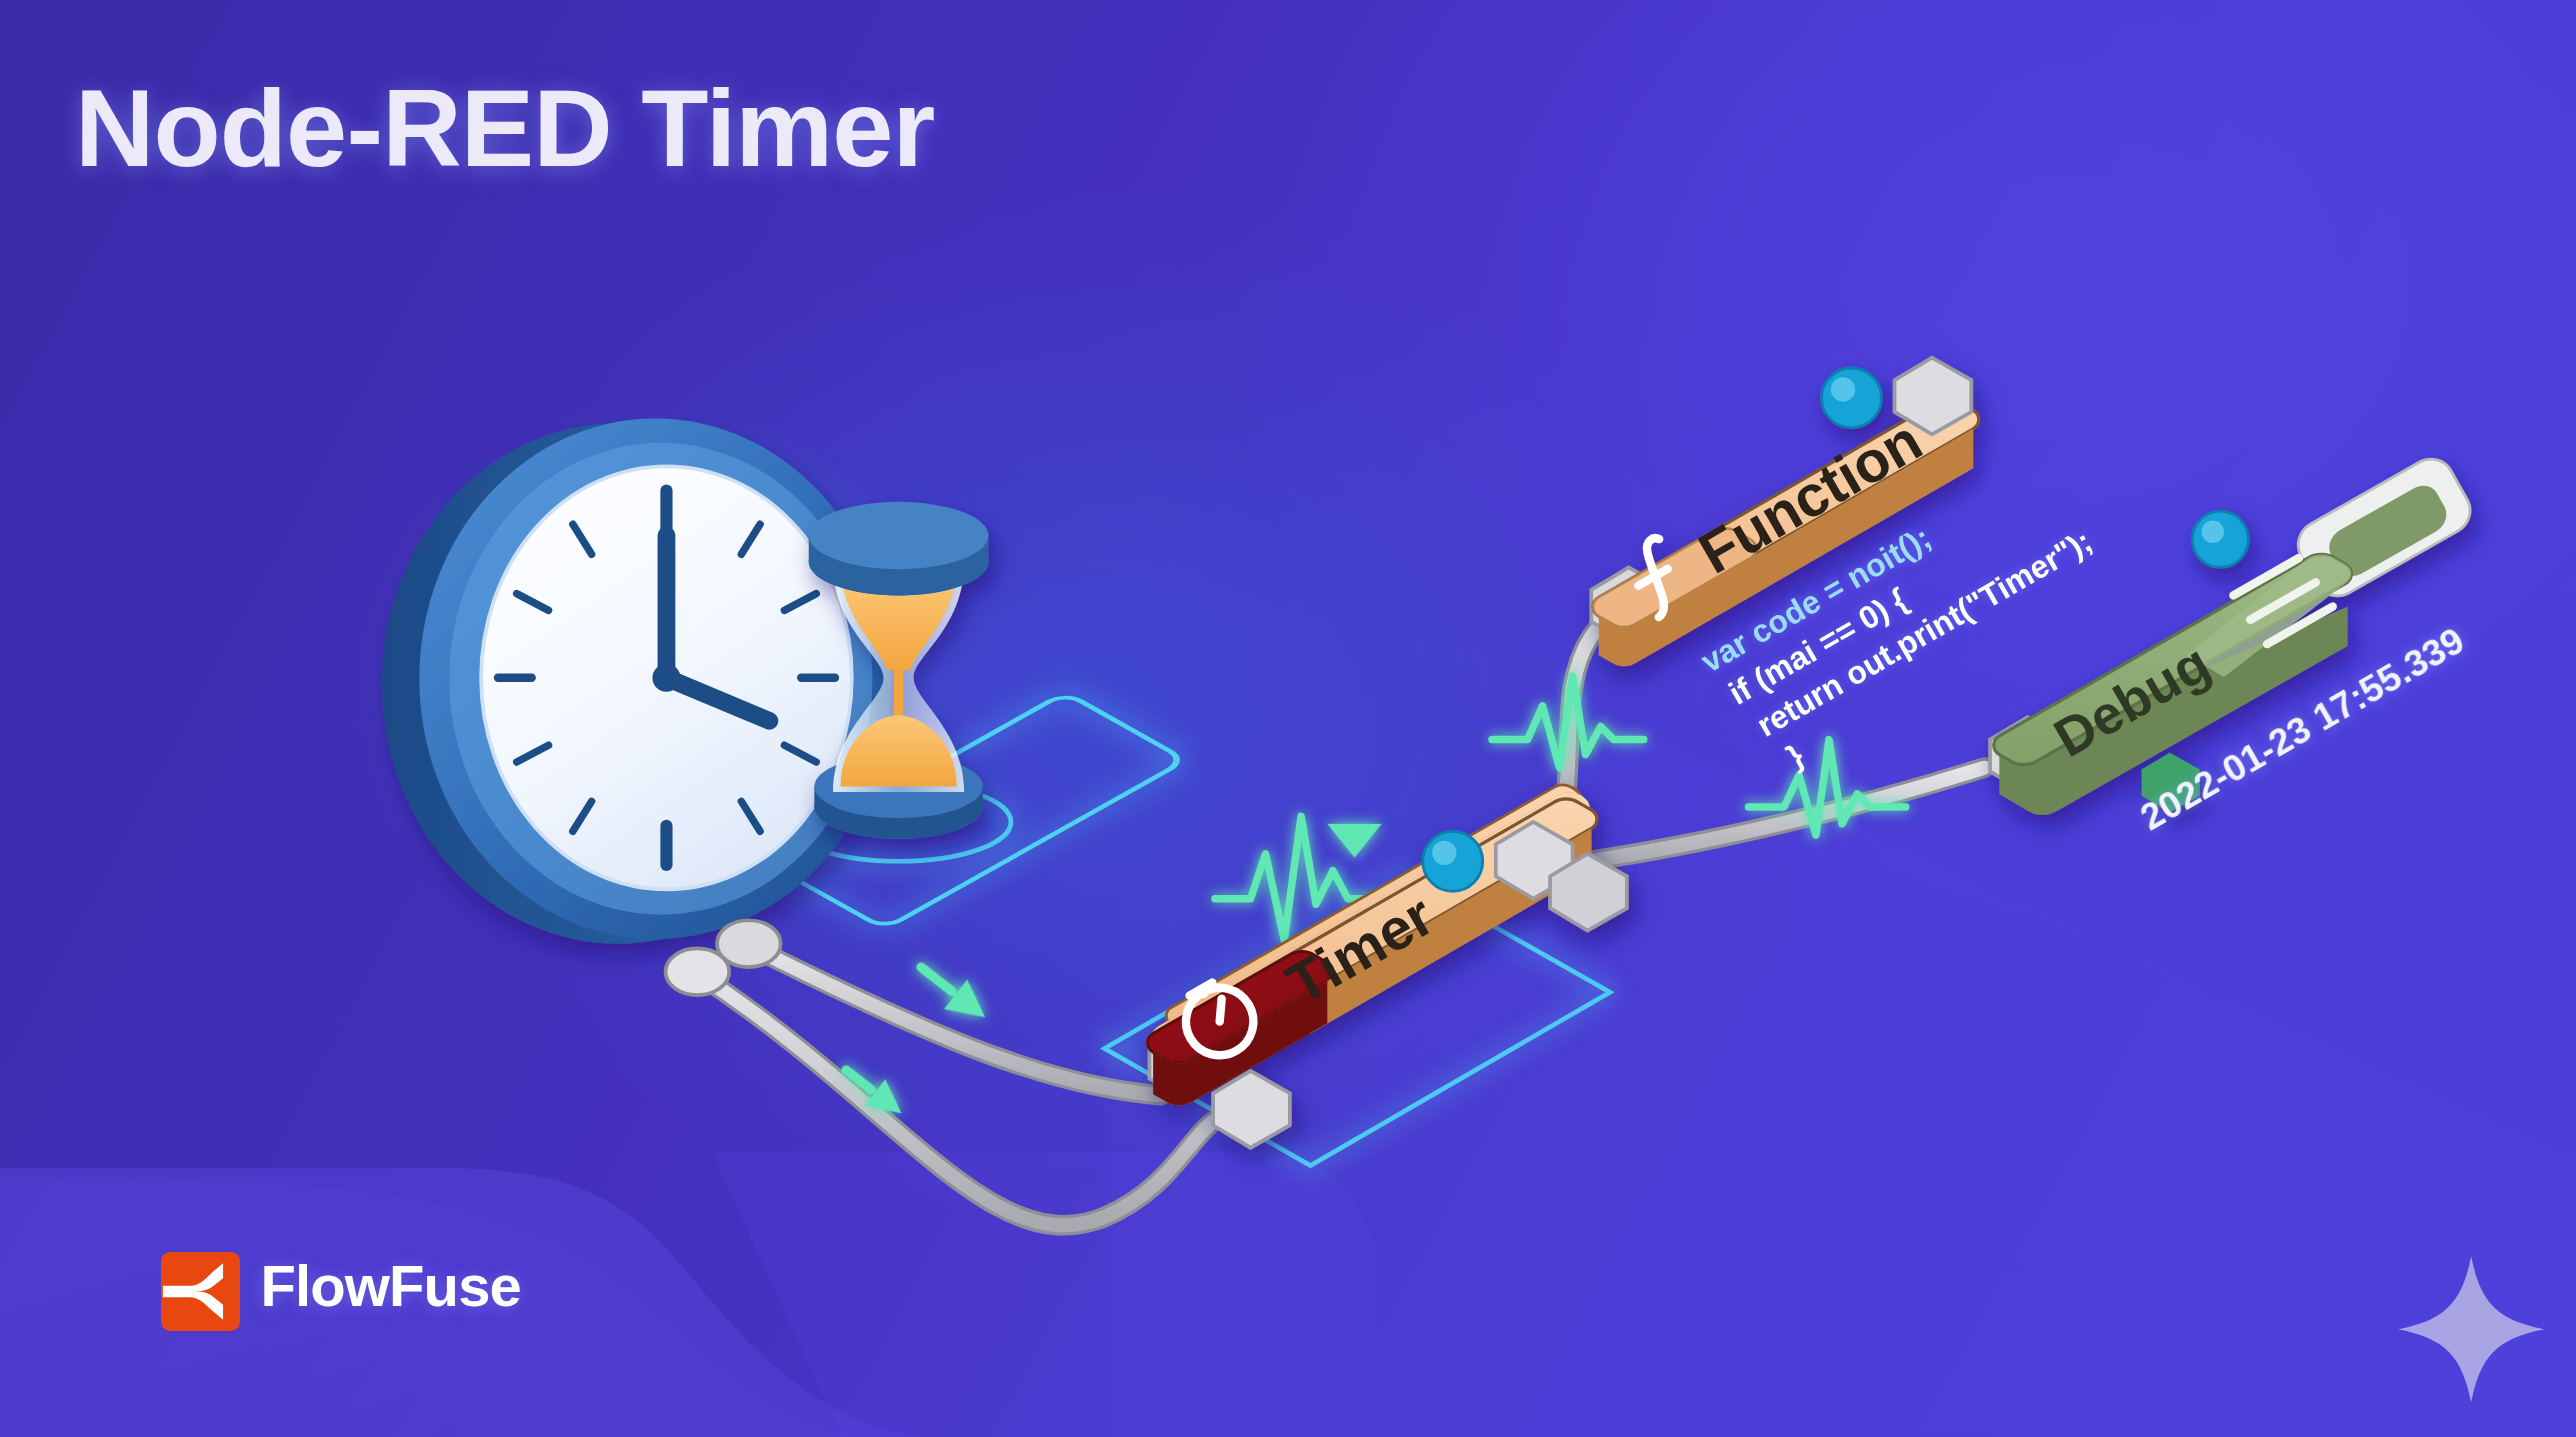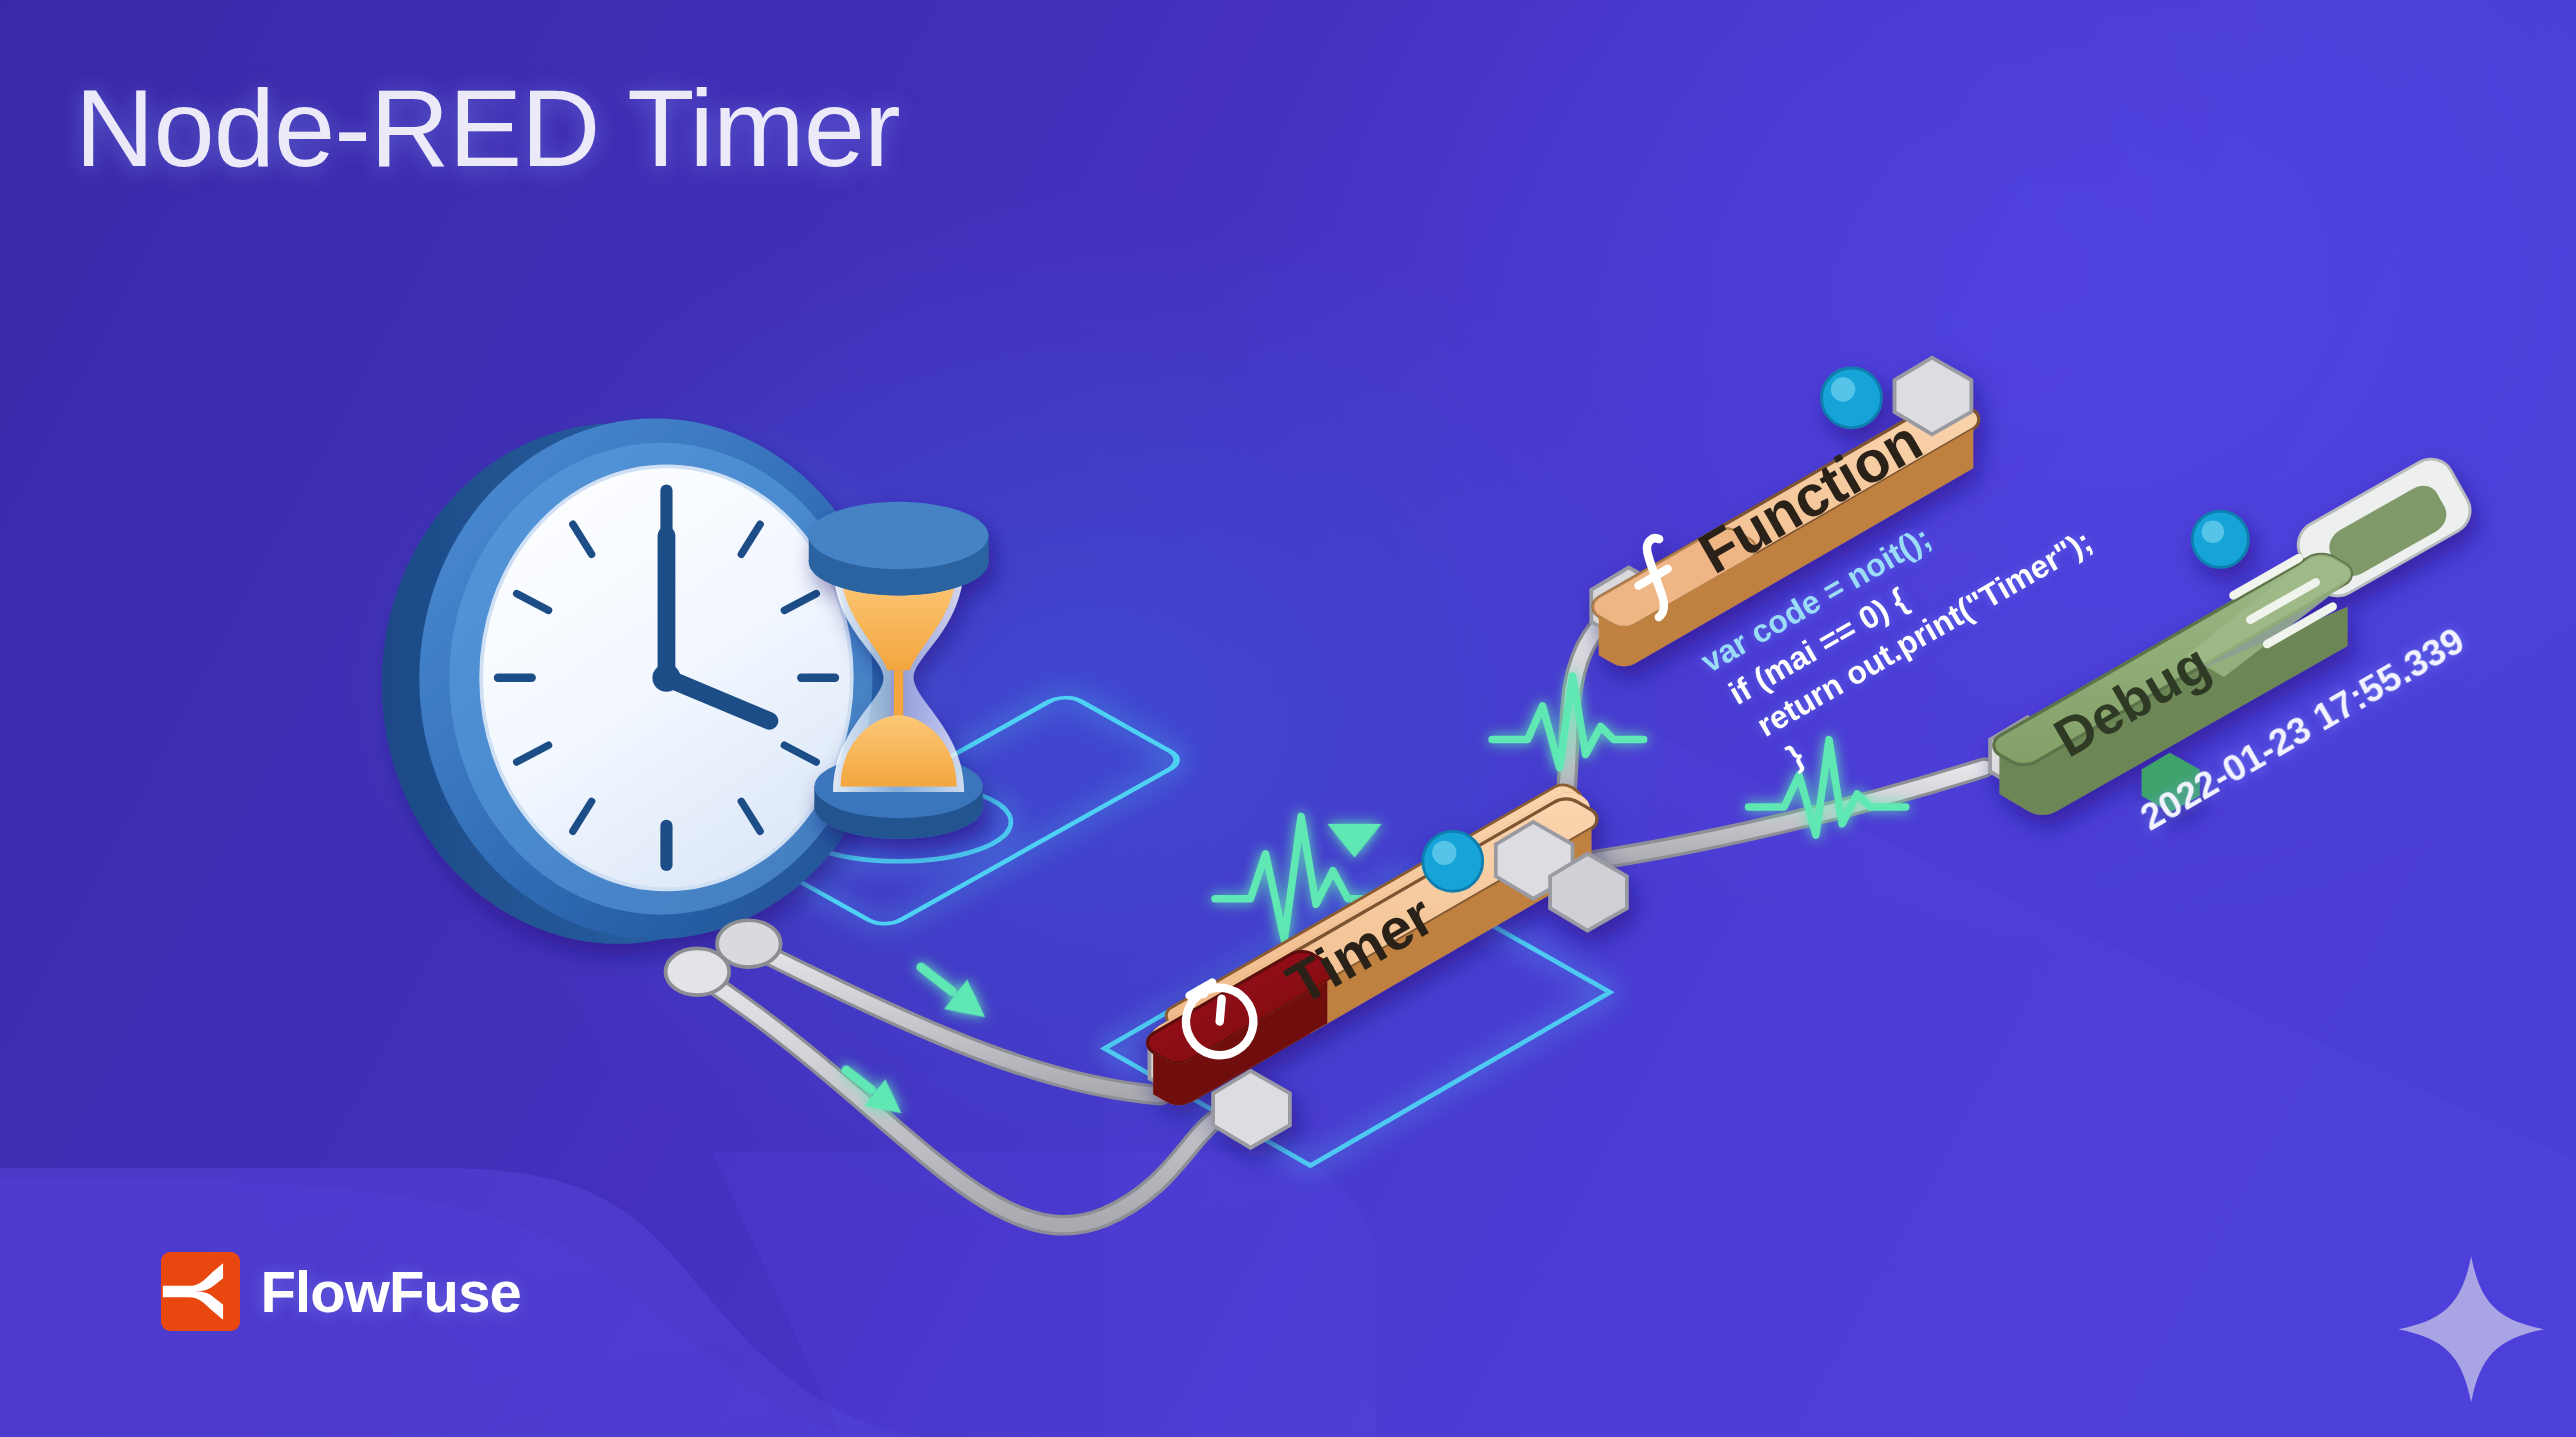--- a/index.html
+++ b/index.html
@@ -5,25 +5,25 @@
   html,body{margin:0;padding:0;background:#2f2090;}
   body{width:2576px;height:1438px;overflow:hidden;font-family:"Liberation Sans",sans-serif;}
   #stage{position:relative;width:2576px;height:1438px;overflow:hidden;
     background:
       radial-gradient(ellipse 1030px 842px at 1076px 711px, rgba(60,90,220,.55) 0%, rgba(60,90,220,0) 62%),
       radial-gradient(ellipse 1310px 1030px at 2059px 281px, rgba(86,72,235,.55) 0%, rgba(86,72,235,0) 65%),
       linear-gradient(118deg,#3a2aa8 0%,#4430bd 38%,#4a3cd4 70%,#4c3fd9 100%);
   }
   .fullsvg{position:absolute;inset:0;width:2576px;height:1438px;}
   
-  #title{position:absolute;left:75px;top:62px;font-size:110px;font-weight:400;
+  #title{position:absolute;left:75px;top:62px;font-size:110px;font-weight:700;
     color:#eceaf8;letter-spacing:-0.9px;line-height:1.2;
     text-shadow:0 2.8px 22.5px rgba(140,170,255,.45);white-space:nowrap;}
   
-  #logo{position:absolute;left:114px;top:1252px;display:flex;align-items:center;gap:20.6px;padding-left:47px;}
+  #logo{position:absolute;left:114px;top:1252px;display:flex;gap:20.6px;padding-left:47px;}
   #logo-mark{width:79px;height:79px;border-radius:9.4px;background:#e8470f;position:relative;overflow:hidden;flex:none;}
   #logo-word{font-size:58px;font-weight:700;color:#fff;letter-spacing:-0.9px;
     text-shadow:0 1.9px 15px rgba(150,175,255,.35);}
   
   .nodelabel{position:absolute;font-weight:700;color:#2a2118;white-space:nowrap;
     transform-origin:left center;pointer-events:none;}
   .codeline{position:absolute;white-space:nowrap;font-weight:600;
     transform-origin:left center;pointer-events:none;
     text-shadow:0 0 9.4px rgba(120,160,255,.5);}
   #dbg-ts{position:absolute;white-space:nowrap;font-weight:600;color:#f2f3ff;

